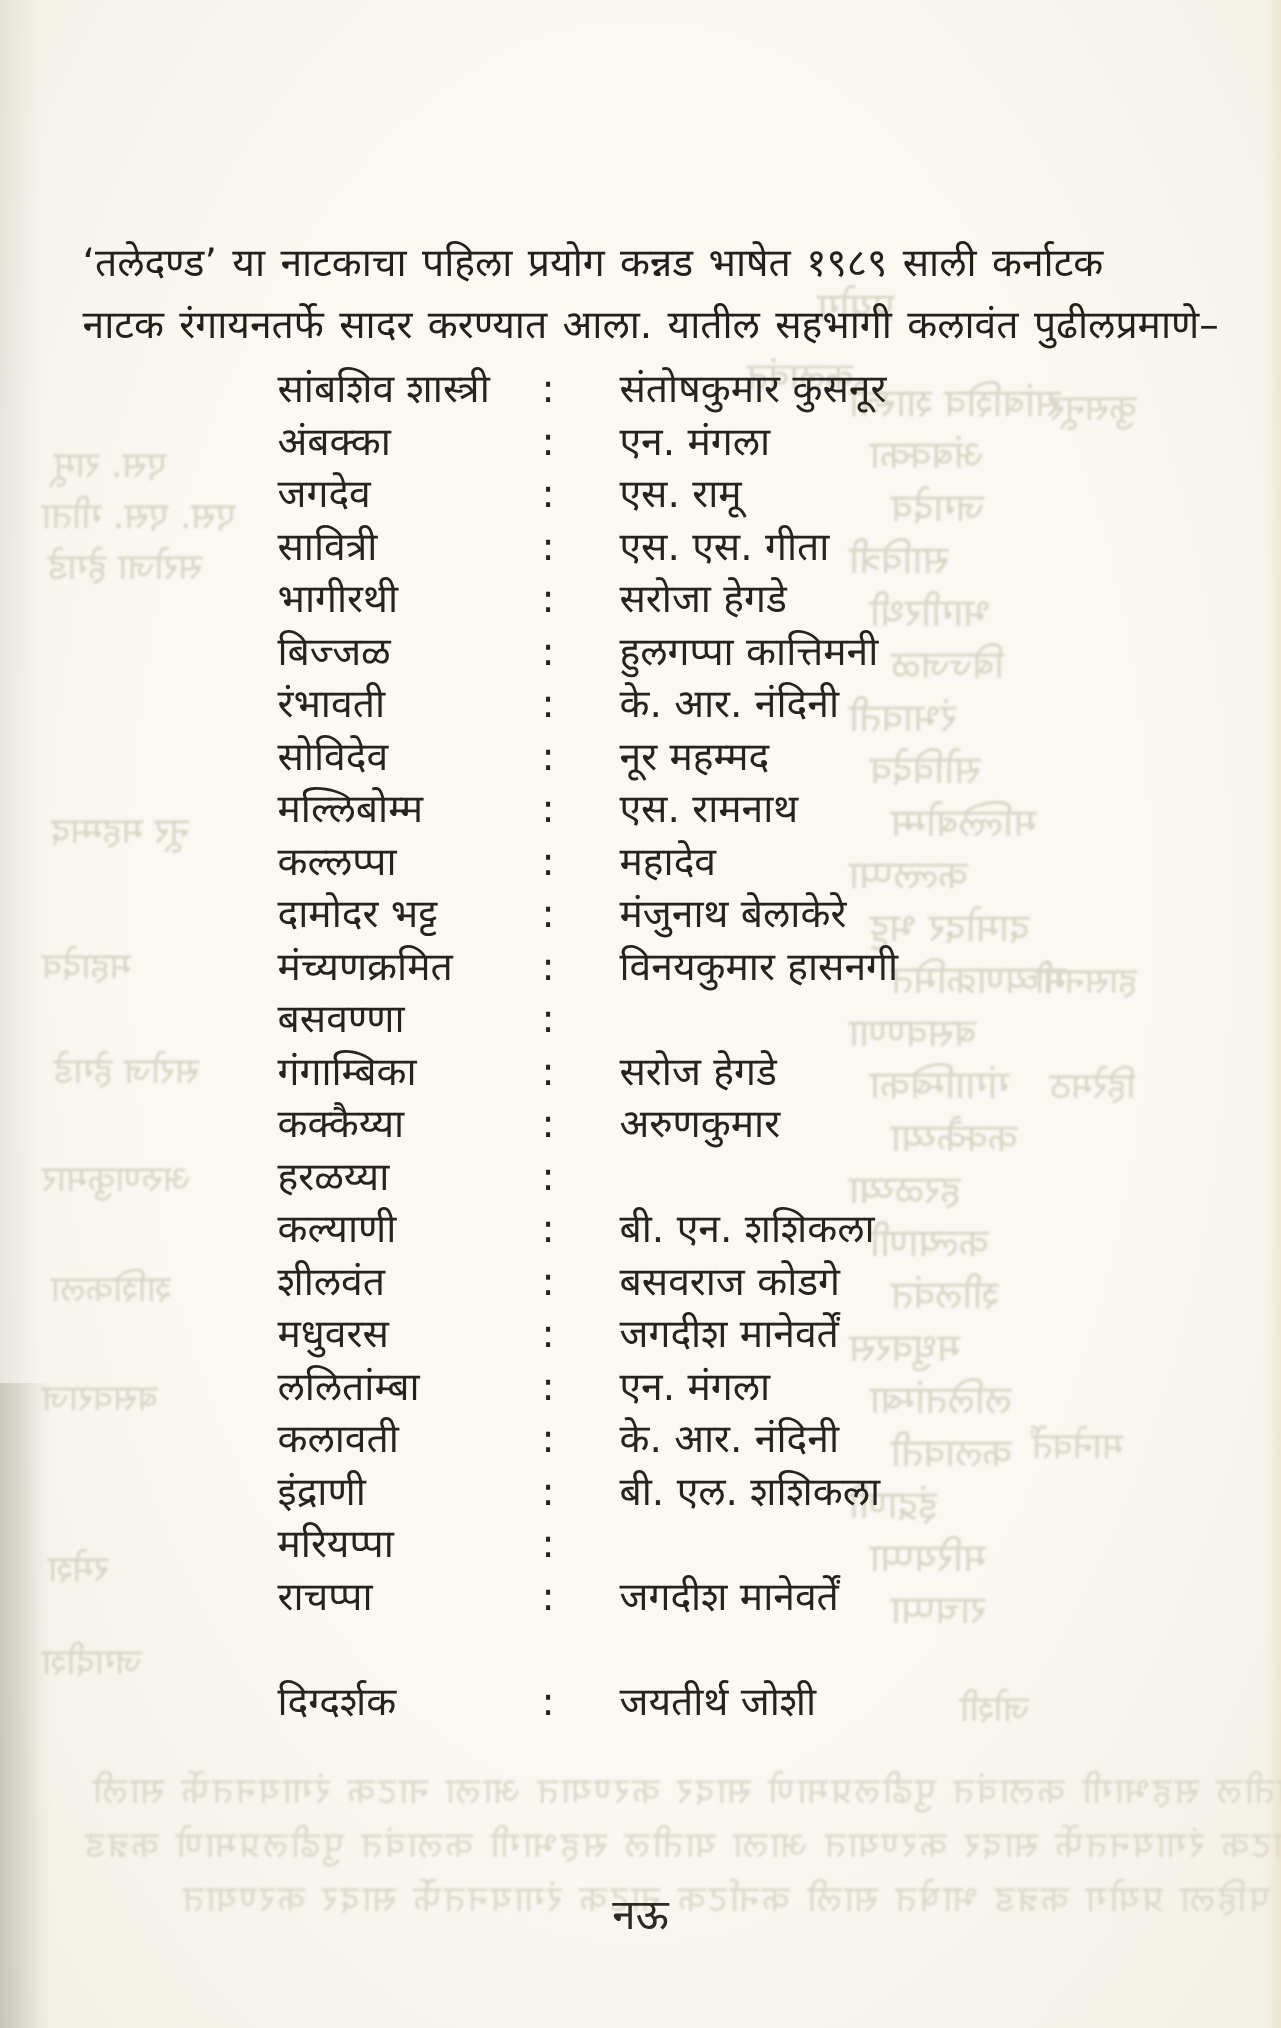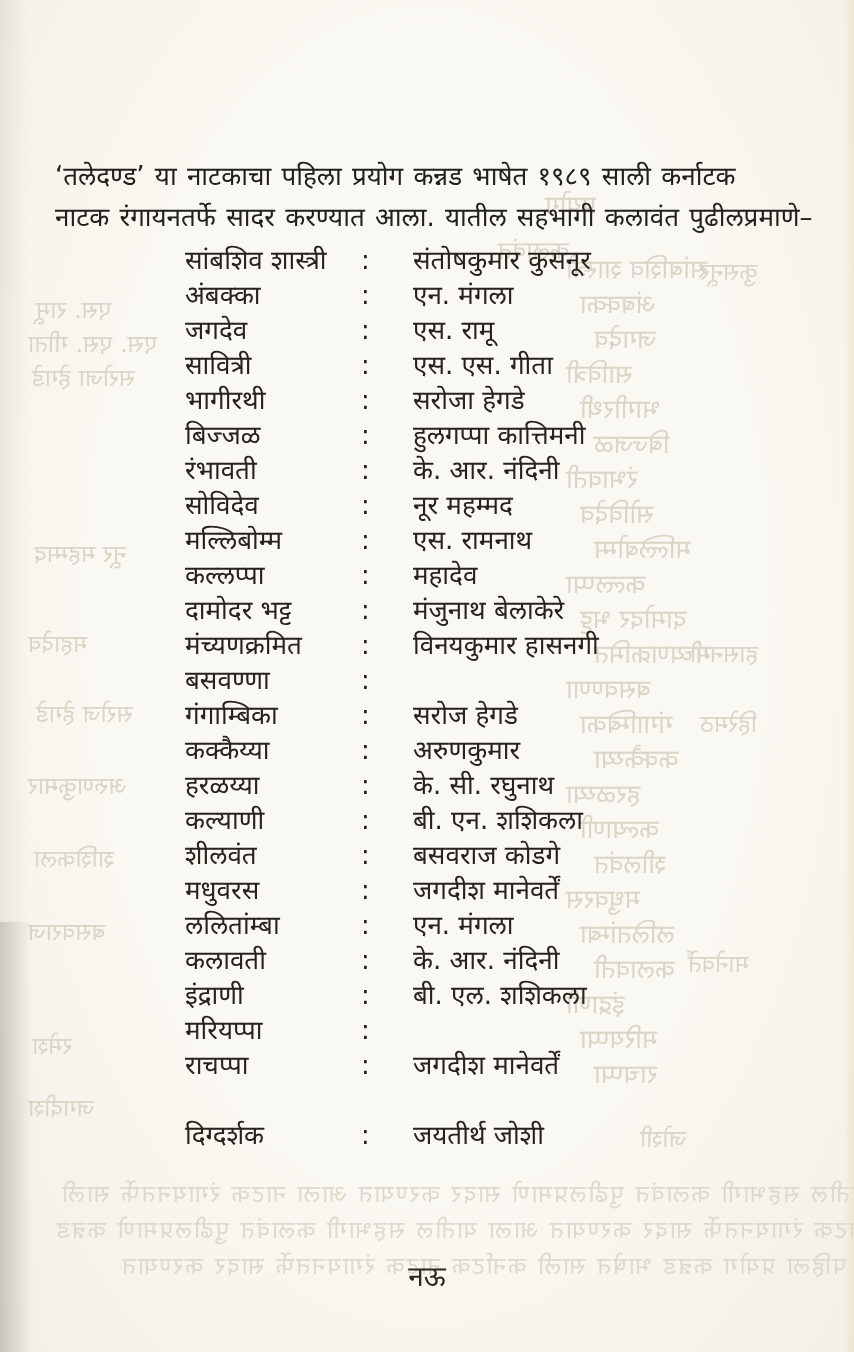--- a/index.html
+++ b/index.html
@@ -205,21 +205,20 @@
 
     <div class="cast-row">
       <span class="cast-role">कक्कैय्या</span>
       <span class="cast-colon">:</span>
       <span class="cast-actor">अरुणकुमार</span>
     </div>
 
     <div class="cast-row">
       <span class="cast-role">हरळय्या</span>
       <span class="cast-colon">:</span>
-      <span class="cast-actor">के. सी. रघुनाथ</span>
     </div>
 
     <div class="cast-row">
       <span class="cast-role">कल्याणी</span>
       <span class="cast-colon">:</span>
       <span class="cast-actor">बी. एन. शशिकला</span>
     </div>
 
     <div class="cast-row">
       <span class="cast-role">शीलवंत</span>

